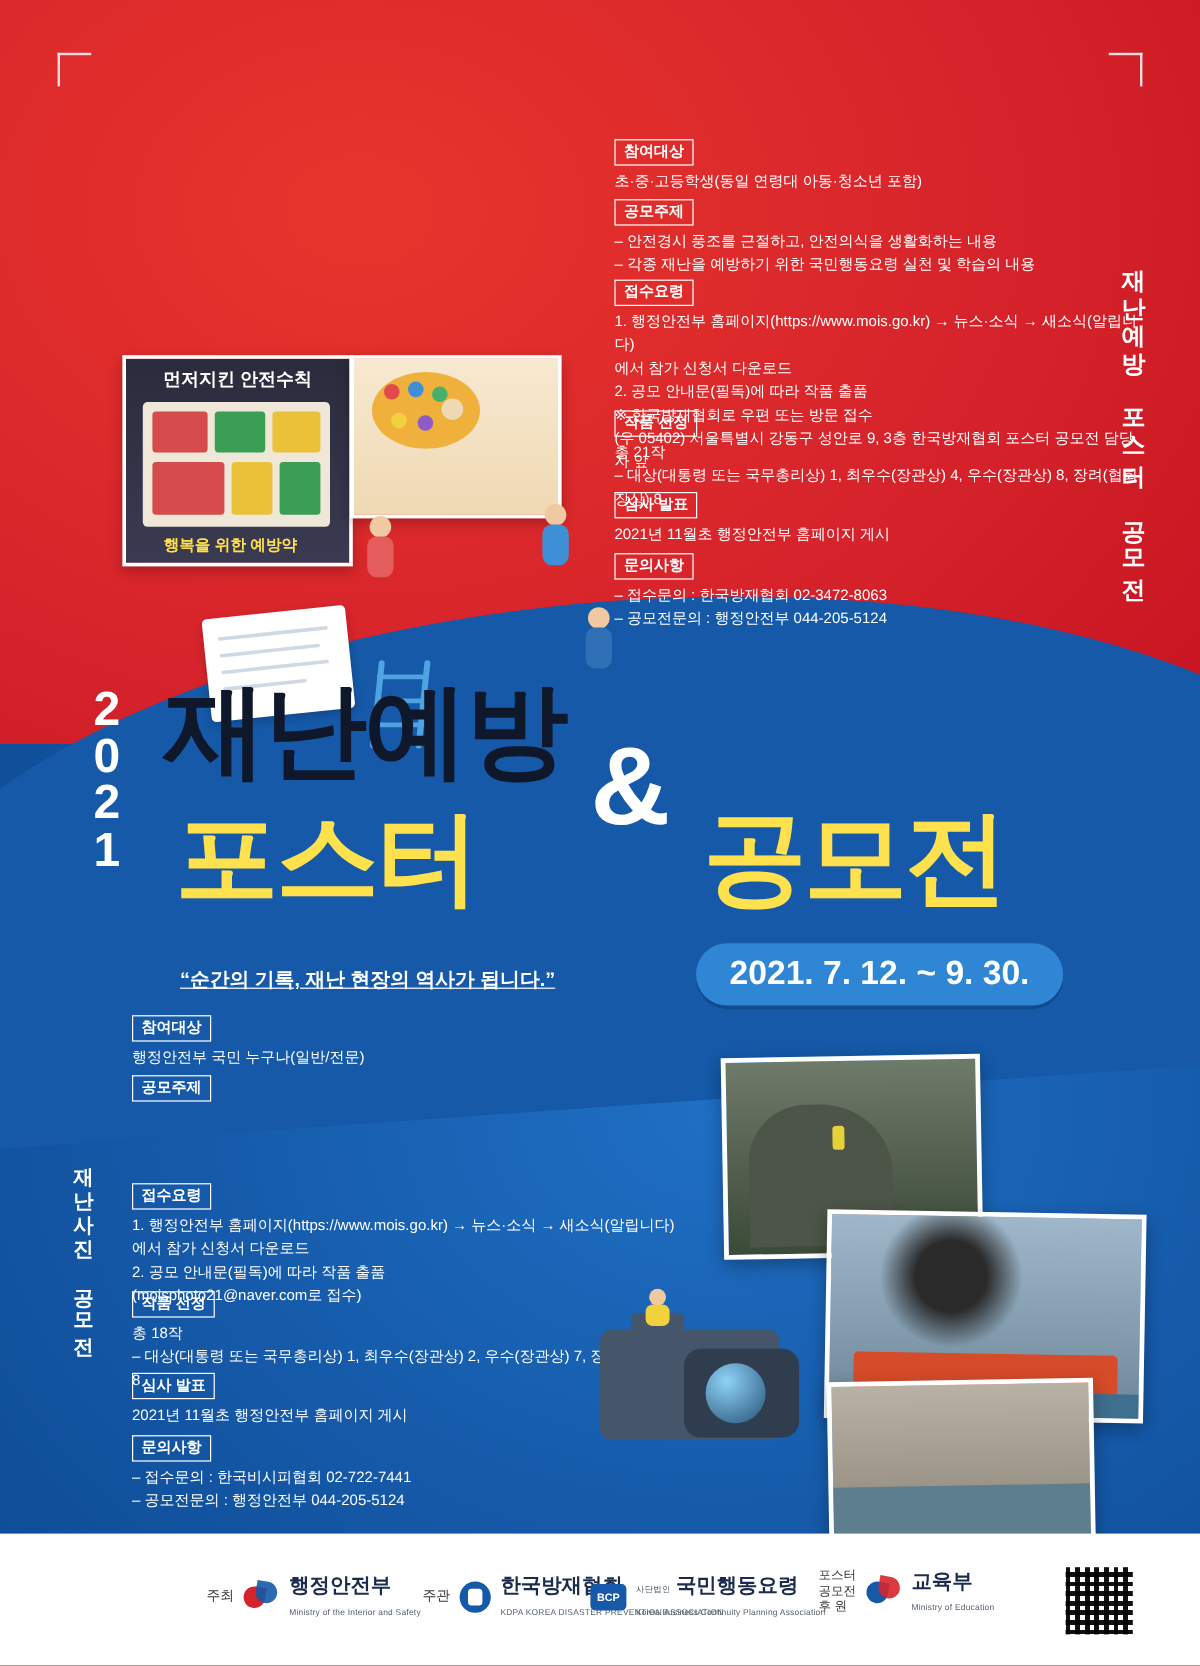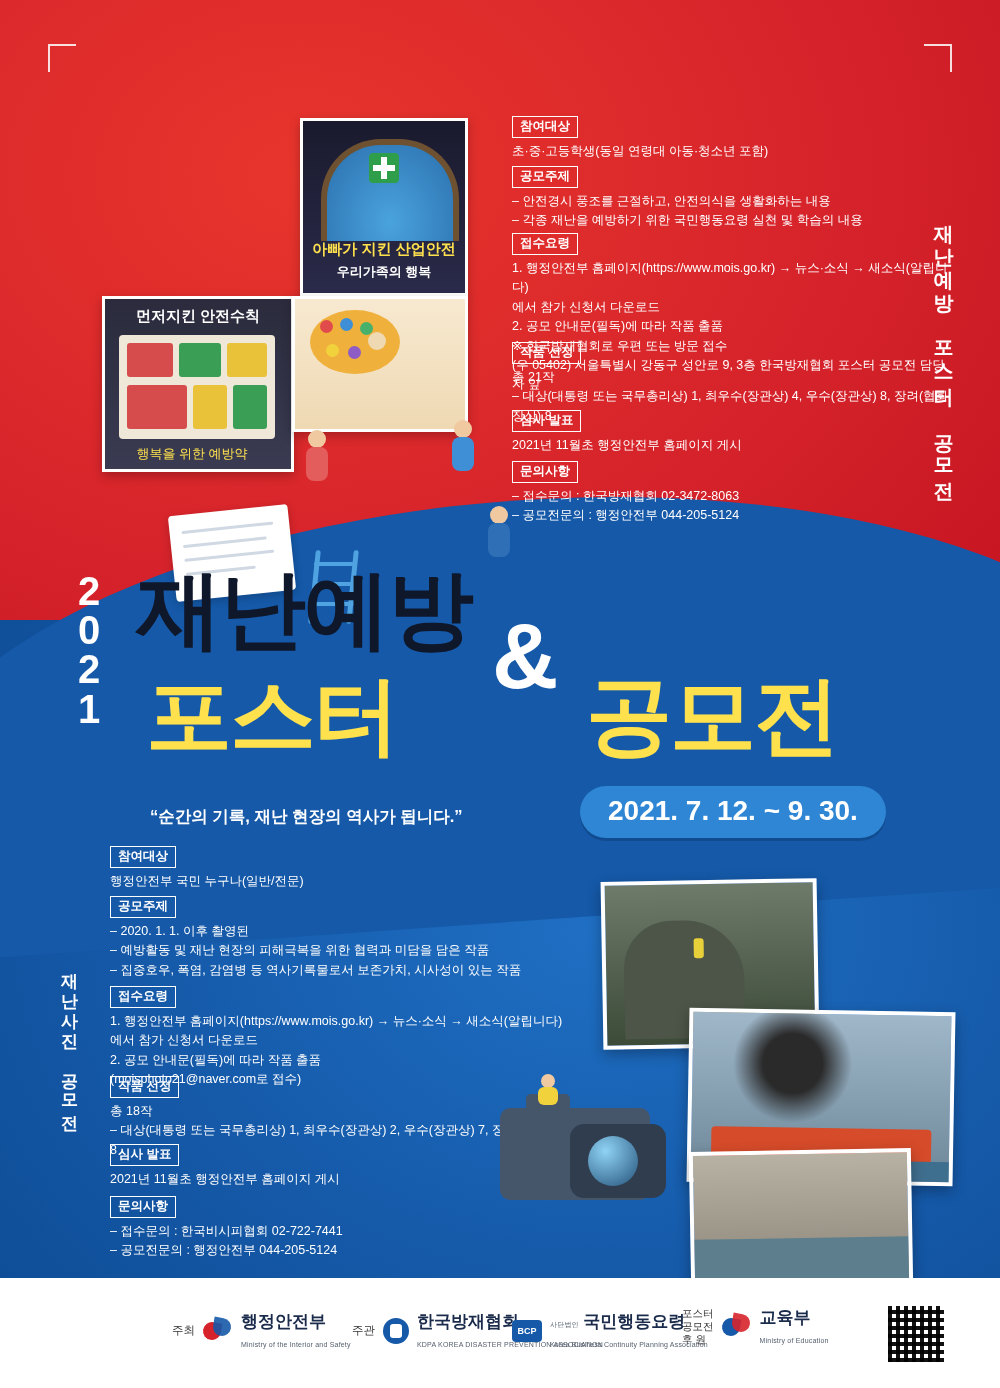--- a/index.html
+++ b/index.html
@@ -60,21 +60,21 @@
   .mask:after{right:-18px;}
   .art1 .cap{position:absolute;left:0;right:0;bottom:28px;text-align:center;color:#1b2b4b;font-weight:bold;font-size:13px;}
   .art1 .cap2{position:absolute;left:0;right:0;bottom:8px;text-align:center;color:#7b8798;font-size:5px;line-height:1.5;}
   .art2 .t1{position:absolute;left:0;right:0;bottom:34px;text-align:center;color:#ffe14d;font-weight:bold;font-size:15px;}
   .art2 .t2{position:absolute;left:0;right:0;bottom:12px;text-align:center;color:#ffffff;font-weight:bold;font-size:13px;}
   .art2 .arch{position:absolute;left:18px;top:18px;width:126px;height:96px;border:6px solid #6e5130;border-bottom:0;border-radius:60px 60px 0 0;background:radial-gradient(ellipse at 50% 80%,#4aa3dd,#2a6fae);}
   .art2 .cross{position:absolute;left:66px;top:32px;width:30px;height:30px;background:#2e9e4a;border-radius:4px;}
   .art2 .cross:before{content:"";position:absolute;left:12px;top:4px;width:6px;height:22px;background:#fff;}
   .art2 .cross:after{content:"";position:absolute;left:4px;top:12px;width:22px;height:6px;background:#fff;}
   .art3 .t1{position:absolute;left:0;right:0;top:8px;text-align:center;color:#ffffff;font-weight:bold;font-size:15px;}
-  .art3 .t2{position:absolute;left:0;right:12px;bottom:6px;text-align:center;color:#ffe14d;font-weight:normal;font-size:13px;}
+  .art3 .t2{position:absolute;left:0;right:12px;bottom:6px;text-align:center;color:#ffe14d;font-weight:bold;font-size:13px;}
   .pillbox{position:absolute;left:14px;top:36px;width:156px;height:104px;background:#efe7d8;border-radius:4px;}
   .pillbox .r{position:absolute;background:#d64b4b;border-radius:3px;}
   .pillbox .g{position:absolute;background:#3a9e55;border-radius:3px;}
   .pillbox .y{position:absolute;background:#e9c23a;border-radius:3px;}
   .palette{position:absolute;left:224px;top:200px;width:90px;height:64px;background:#f0b03c;border-radius:45px/32px;}
   .palette .hole{position:absolute;right:14px;top:22px;width:18px;height:18px;background:#efd9b3;border-radius:50%;}
   .palette .dot{position:absolute;width:13px;height:13px;border-radius:50%;}
   .people{position:absolute;left:206px;top:300px;width:230px;height:200px;}
   .figure{position:absolute;}
   .figure .head{position:absolute;width:18px;height:18px;border-radius:50%;}
@@ -119,21 +119,21 @@
   .amp{left:492px;top:610px;font-size:92px;color:#ffffff;}
   .t-sajin{left:570px;top:566px;font-size:86px;color:#ffffff;letter-spacing:-2px;}
   .t-gongmo{left:586px;top:672px;font-size:86px;color:#ffe14d;letter-spacing:-2px;}
   .datepill{
     position:absolute;left:580px;top:786px;
     background:#2e86d4;color:#ffffff;font-size:28px;font-weight:bold;
     padding:9px 28px 11px;border-radius:28px;
     box-shadow:0 3px 0 rgba(0,0,0,.15);
   }
   .quote-blue{
-    position:absolute;left:150px;top:806px;color:#ffffff;font-size:16.5px;font-weight:bold;
+    position:absolute;left:150px;top:806px;color:#ffffff;font-size:16.5px;font-weight:bold;text-decoration:underline;
   }
 
   
   .photo{position:absolute;border:4px solid #ffffff;box-shadow:0 5px 14px rgba(0,0,0,.3);overflow:hidden;}
   .ph1{left:602px;top:880px;width:208px;height:160px;background:linear-gradient(#6e7a6a,#3c4a38);transform:rotate(-1deg);}
   .ph1 .rock{position:absolute;left:18px;top:36px;width:120px;height:118px;background:#4c5547;border-radius:40% 50% 0 0;}
   .ph1 .p{position:absolute;left:88px;top:54px;width:10px;height:20px;background:#e8d03a;border-radius:3px;}
   .ph2{left:688px;top:1010px;width:258px;height:166px;background:linear-gradient(#9fb7c9,#6d8799);transform:rotate(1deg);}
   .ph2 .smoke{position:absolute;left:40px;top:-10px;width:120px;height:120px;background:radial-gradient(circle,#2a2a2a 35%,rgba(42,42,42,0) 70%);}
   .ph2 .ship{position:absolute;left:20px;bottom:18px;width:220px;height:34px;background:#d64b2a;border-radius:4px;}
@@ -179,26 +179,20 @@
 
   <div class="white-frame">
     <div class="corner c-tl"></div>
     <div class="corner c-tr"></div>
     <div class="corner c-bl"></div>
     <div class="corner c-br"></div>
   </div>
 
   <div class="collage">
 
-    <div class="art art2">
-      <div class="arch"></div>
-      <div class="cross"></div>
-      <div class="t1">아빠가 지킨 산업안전</div>
-      <div class="t2">우리가족의  행복</div>
-    </div>
 
     <div class="art art3">
       <div class="t1">먼저지킨  안전수칙</div>
       <div class="pillbox">
         <div class="r" style="left:8px;top:8px;width:46px;height:34px;"></div>
         <div class="g" style="left:60px;top:8px;width:42px;height:34px;"></div>
         <div class="y" style="left:108px;top:8px;width:40px;height:34px;"></div>
         <div class="r" style="left:8px;top:50px;width:60px;height:44px;"></div>
         <div class="y" style="left:74px;top:50px;width:34px;height:44px;"></div>
         <div class="g" style="left:114px;top:50px;width:34px;height:44px;"></div>
@@ -297,23 +291,20 @@
   <div class="datepill">2021. 7. 12. ~ 9. 30.</div>
 
   <div class="quote-blue">“순간의 기록, 재난 현장의 역사가 됩니다.”</div>
 
   <div class="sec blue-col" style="top:846px;">
     <div class="hd">참여대상</div>
     <div class="bd">행정안전부 국민 누구나(일반/전문)</div>
   </div>
   <div class="sec blue-col" style="top:896px;">
     <div class="hd">공모주제</div>
-    <div class="bd">– 2020. 1. 1. 이후 촬영된
-– 예방활동 및 재난 현장의 피해극복을 위한 협력과 미담을 담은 작품
-– 집중호우, 폭염, 감염병 등 역사기록물로서 보존가치, 시사성이 있는 작품</div>
   </div>
   <div class="sec blue-col" style="top:986px;">
     <div class="hd">접수요령</div>
     <div class="bd">1. 행정안전부 홈페이지(https://www.mois.go.kr) → 뉴스·소식 → 새소식(알립니다)
     에서 참가 신청서 다운로드
 2. 공모 안내문(필독)에 따라 작품 출품
     (moisphoto21@naver.com로 접수)</div>
   </div>
   <div class="sec blue-col" style="top:1076px;">
     <div class="hd">작품 선정</div>
@@ -368,21 +359,21 @@
 
     <div class="f-item" style="left:352px;top:32px;">
       <span class="f-label">주관</span>
       <span class="kdpa"></span>
       <span>
         <span class="f-name">한국방재협회</span><br>
         <span class="f-sub">KDPA  KOREA DISASTER PREVENTION ASSOCIATION</span>
       </span>
     </div>
 
-    <div class="f-item" style="left:512px;top:32px;">
+    <div class="f-item" style="left:492px;top:32px;">
       <span class="bcp">BCP</span>
       <span>
         <span class="f-sub">사단법인</span>
         <span class="f-name">국민행동요령</span><br>
         <span class="f-sub">Korea Business Continuity Planning Association</span>
       </span>
     </div>
 
     <div class="f-item" style="left:682px;top:28px;">
       <span class="f-label" style="white-space:pre-line;font-size:10.5px;">포스터

